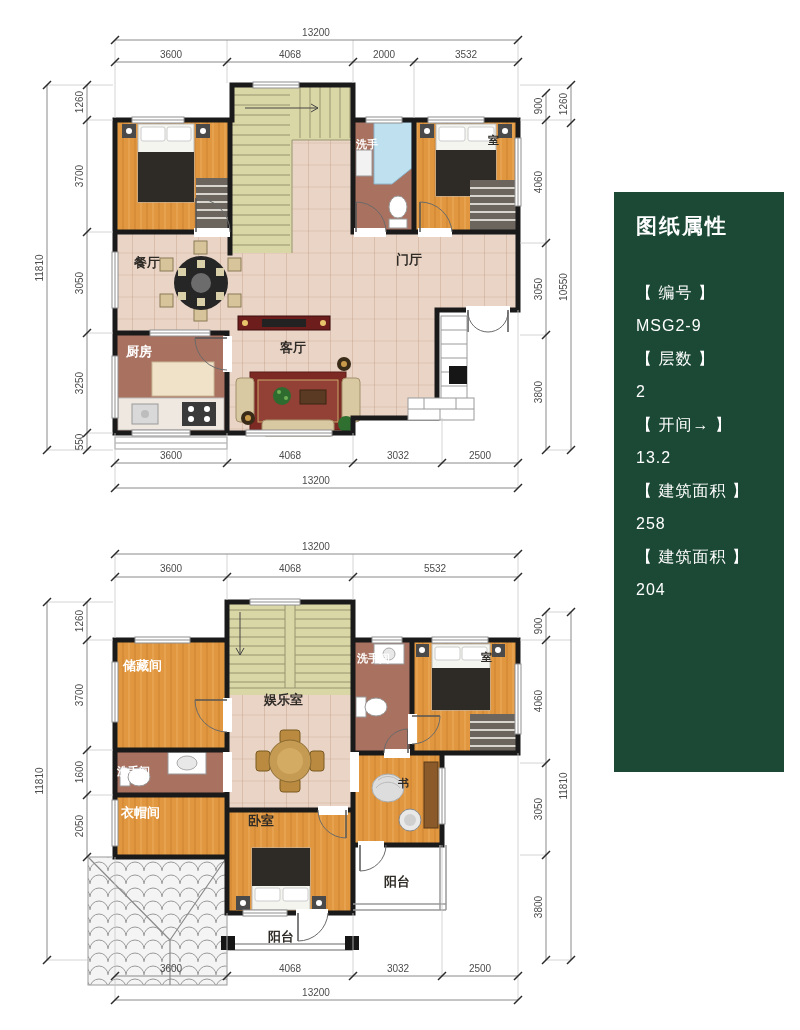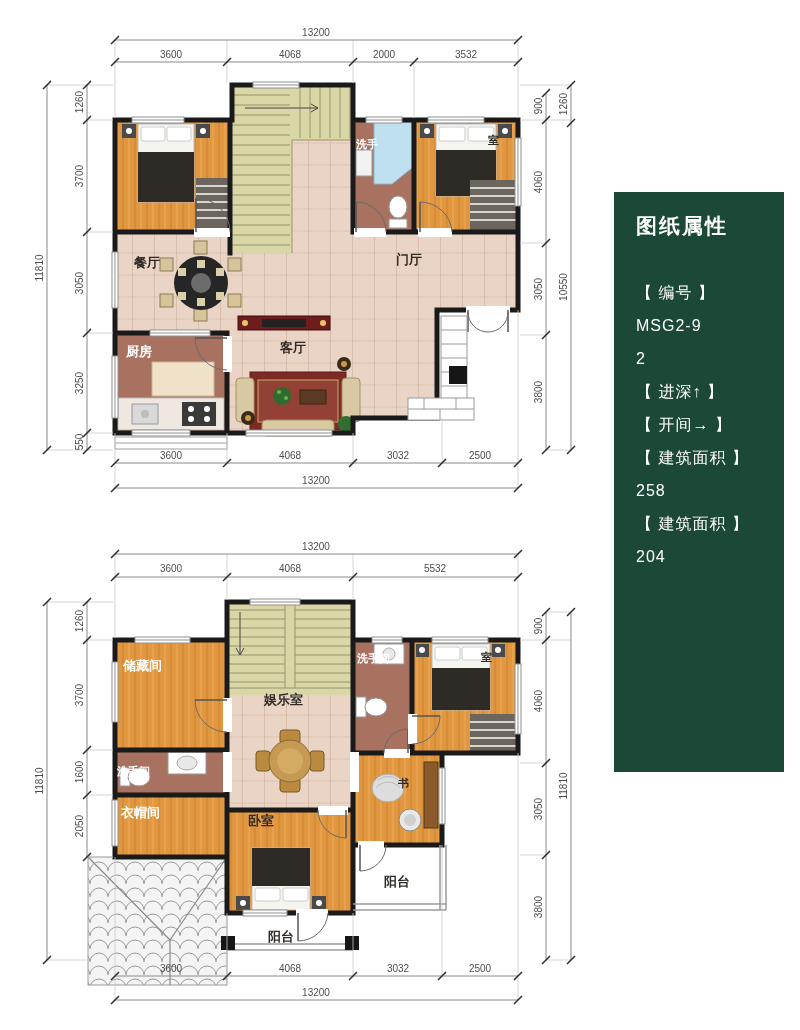--- a/index.html
+++ b/index.html
@@ -408,22 +408,23 @@
       <text class="dim" x="542" y="907" text-anchor="middle" transform="rotate(-90 542 907)">3800</text>
       <text class="dim" x="567" y="786" text-anchor="middle" transform="rotate(-90 567 786)">11810</text>
     </g>
   </g>
 </svg>
 
 <div class="panel">
   <div class="panel-title">图纸属性</div>
   <div class="panel-label">【 编号 】</div>
   <div class="panel-value">MSG2-9</div>
+  <div class="panel-label">【 层数 】</div>
   <div class="panel-value">2</div>
-  <div class="panel-label">【 进深↑  】</div>
   <div class="panel-label">【 开间→ 】</div>
+  <div class="panel-value">13.2</div>
   <div class="panel-label">【 建筑面积 】</div>
   <div class="panel-value">258</div>
   <div class="panel-label">【 建筑面积 】</div>
   <div class="panel-value">204</div>
 </div>
 
 </div>
 
 </body></html>

